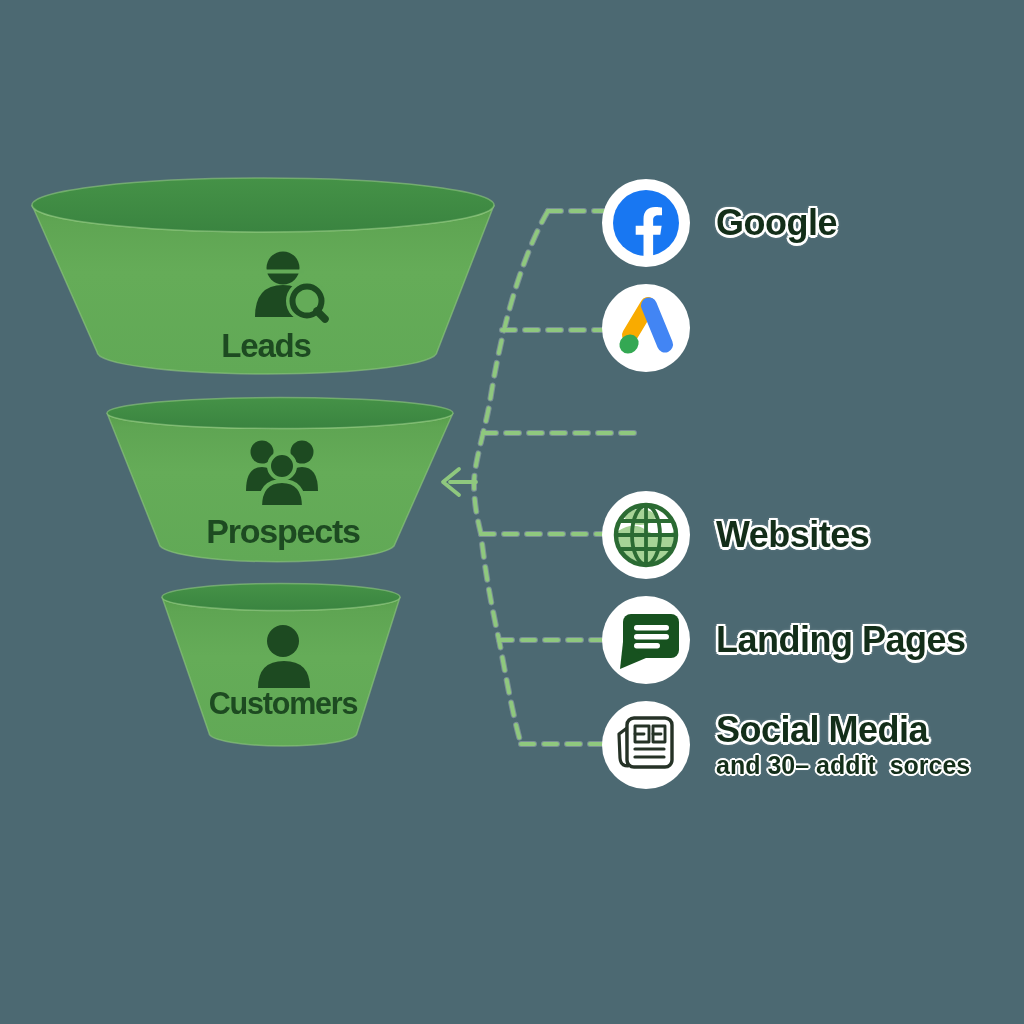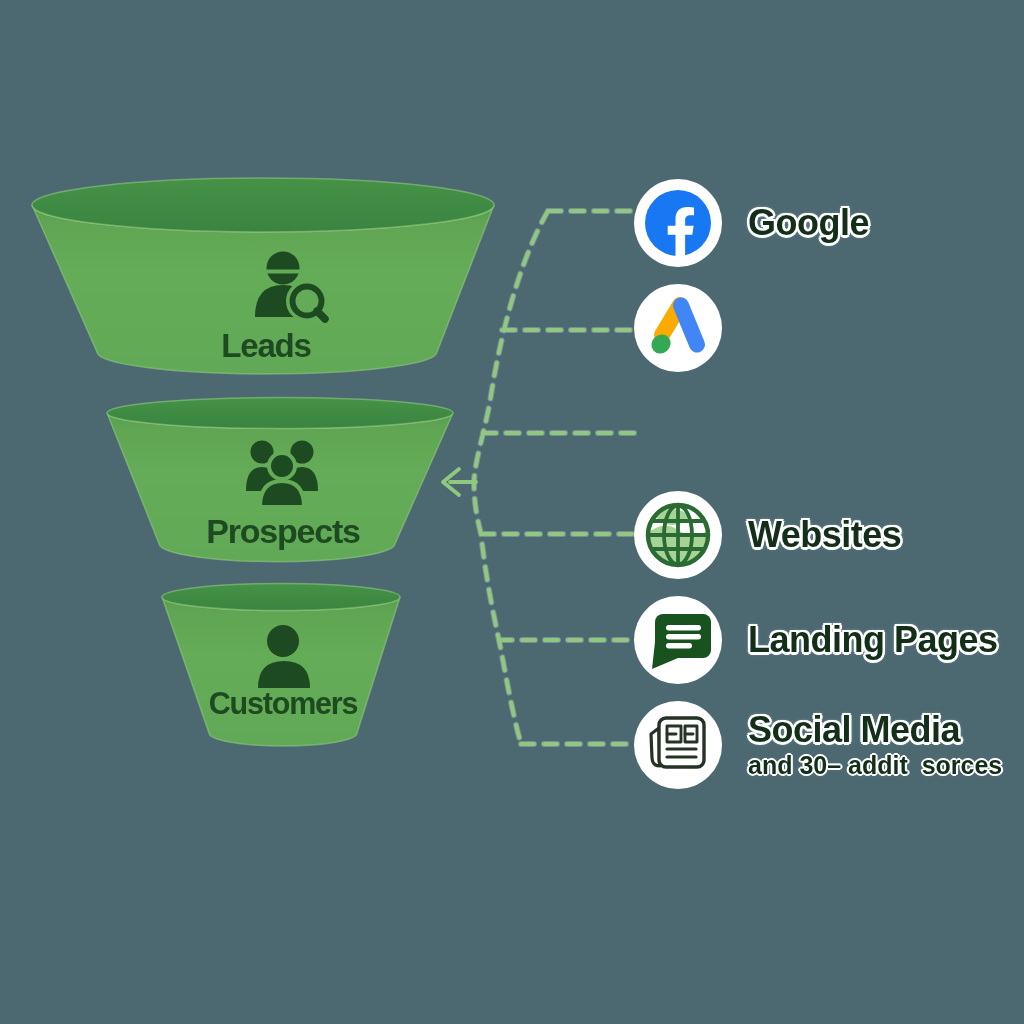--- a/index.html
+++ b/index.html
@@ -1,19 +1,19 @@
 <!DOCTYPE html>
 <html style="--background: #4c6972; --funnel-body: #64ab58; --funnel-rim: #3f8a44; --funnel-dark: #1d4a21; --label: #132e19; --connector: #8fc87e; --circle: #ffffff; --facebook: #1877f2; --ads-yellow: #f9ab00; --ads-blue: #4285f4; --ads-green: #34a853; --icon-dark: #1d4a2a; --globe-green: #2b6b33; --globe-light: #a6d396; --bubble-green: #17521f; --news-dark: #253226;"><head>
 <meta charset="utf-8">
 <style>
   html,body{margin:0;padding:0;}
   body{width:1024px;height:1024px;background:var(--background,#4c6972);font-family:"Liberation Sans",sans-serif;overflow:hidden;}
   #stage{position:relative;width:1024px;height:1024px;}
   #scene{position:absolute;left:0;top:0;}
-  .source-row{position:absolute;left:634px;display:flex;align-items:center;height:88px;}
+  .source-row{position:absolute;left:602px;display:flex;align-items:center;height:88px;}
   .source-circle{width:88px;height:88px;border-radius:50%;background:var(--circle,#fff);display:flex;align-items:center;justify-content:center;flex:0 0 auto;}
   .source-label{margin-left:26px;font-size:36px;font-weight:700;letter-spacing:-0.5px;color:var(--label,#132e19);white-space:pre;
     text-shadow:2.5px 0 #fff,-2.5px 0 #fff,0 2.5px #fff,0 -2.5px #fff,1.8px 1.8px #fff,-1.8px 1.8px #fff,1.8px -1.8px #fff,-1.8px -1.8px #fff,0 0 4px rgba(255,255,255,.9);}
   .label-stack{margin-left:26px;display:flex;flex-direction:column;justify-content:center;}
   .label-stack .source-label{margin-left:0;line-height:40px;}
   .source-sublabel{font-size:25px;font-weight:700;color:var(--label,#132e19);white-space:pre;line-height:30px;
     text-shadow:2px 0 #fff,-2px 0 #fff,0 2px #fff,0 -2px #fff,1.4px 1.4px #fff,-1.4px 1.4px #fff,1.4px -1.4px #fff,-1.4px -1.4px #fff,0 0 3px rgba(255,255,255,.9);}
   .funnel-text{font-family:"Liberation Sans",sans-serif;font-weight:700;letter-spacing:-1.2px;fill:var(--funnel-dark,#1d4a21);text-anchor:middle;}
 </style>
 </head>

